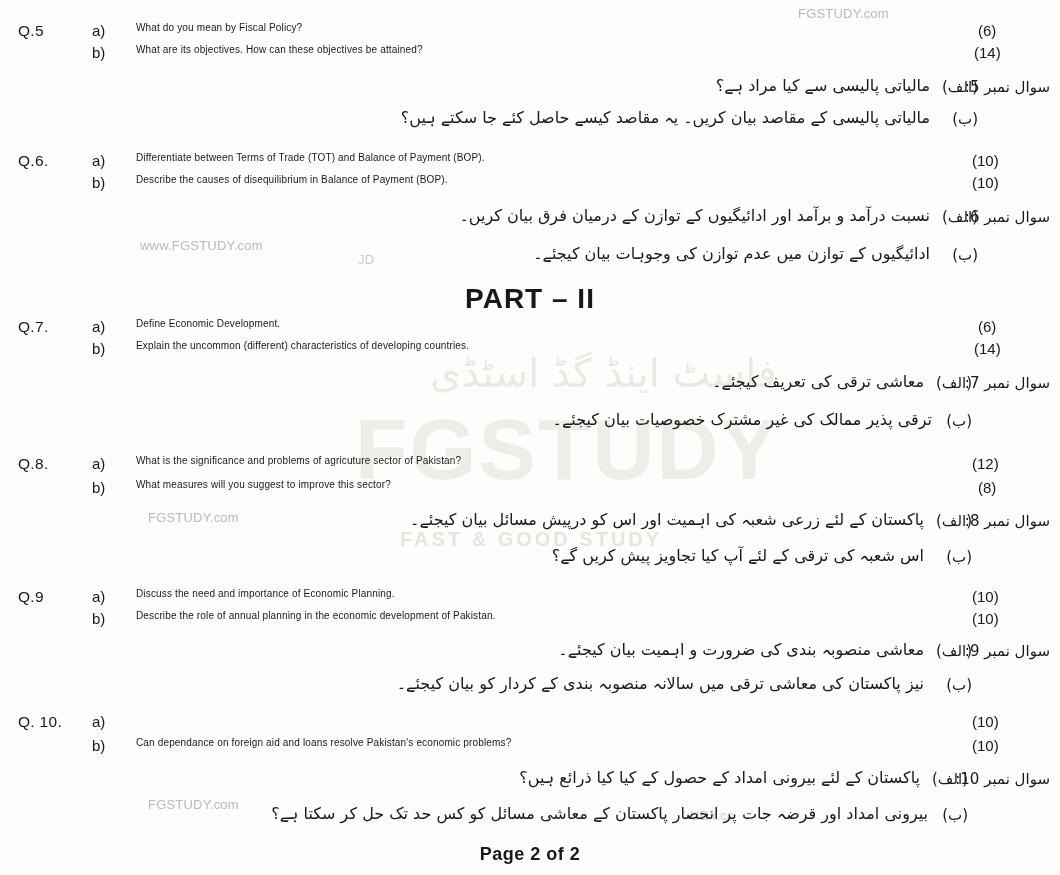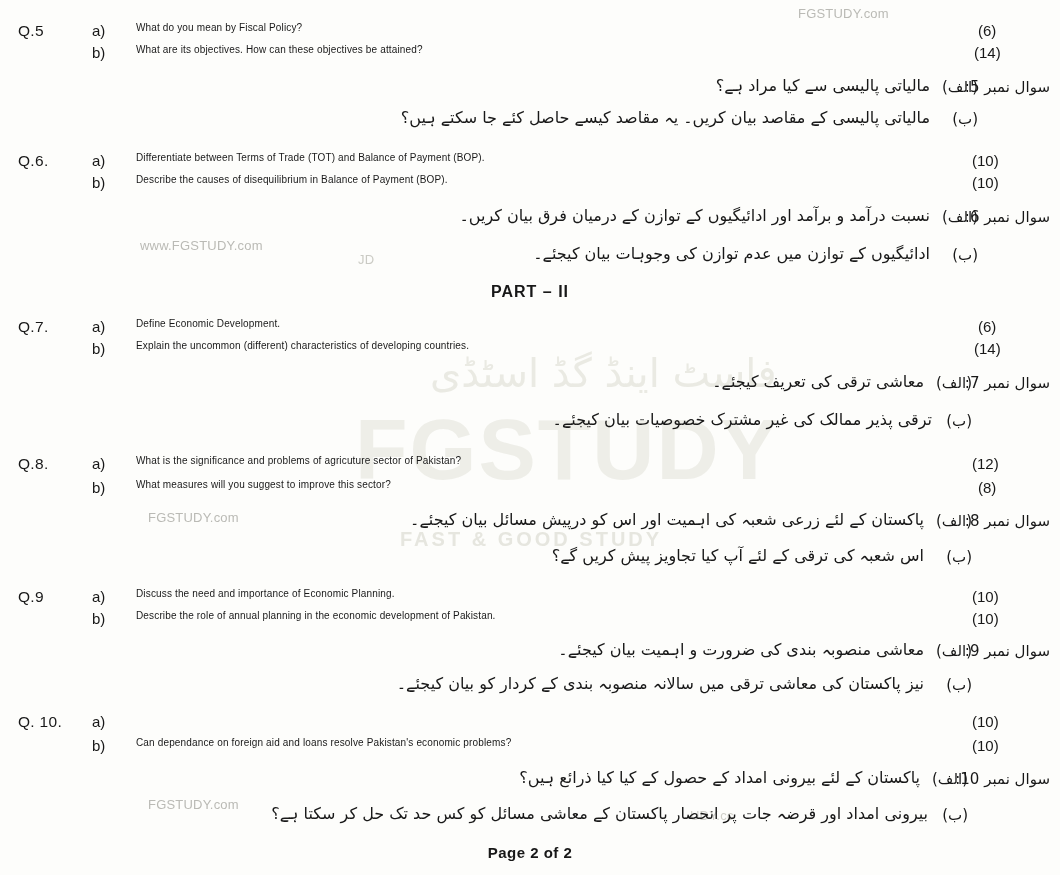--- a/index.html
+++ b/index.html
@@ -101,26 +101,26 @@
     font-size: 15px;
     white-space: nowrap;
   }
   .centered {
     position: absolute;
     width: 100%;
     text-align: center;
     left: 0;
   }
   .part-heading {
-    font-size: 16px;
+    font-size: 28px;
     font-weight: bold;
     letter-spacing: 1px;
   }
   .footer {
-    font-size: 15px;
+    font-size: 18px;
     font-weight: bold;
     letter-spacing: .5px;
   }
 </style>
 </head>
 <body>
 
 <div class="page">
 
   <div class="wm wm-small" style="left:798px; top:6px;">FGSTUDY.com</div>

